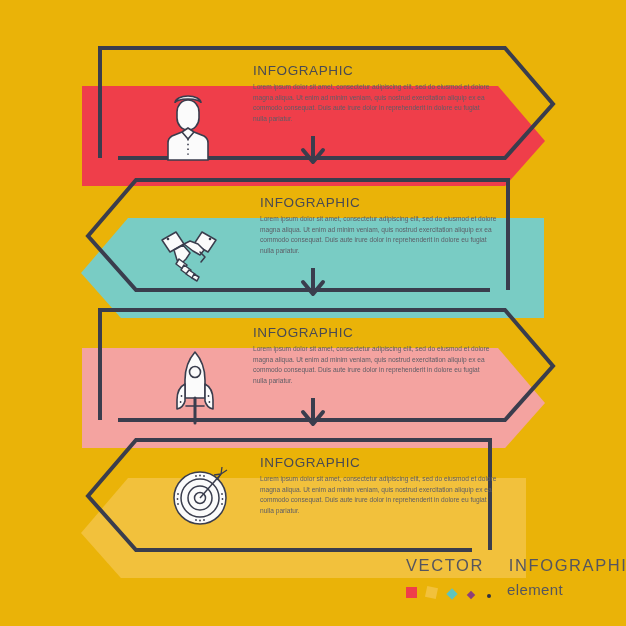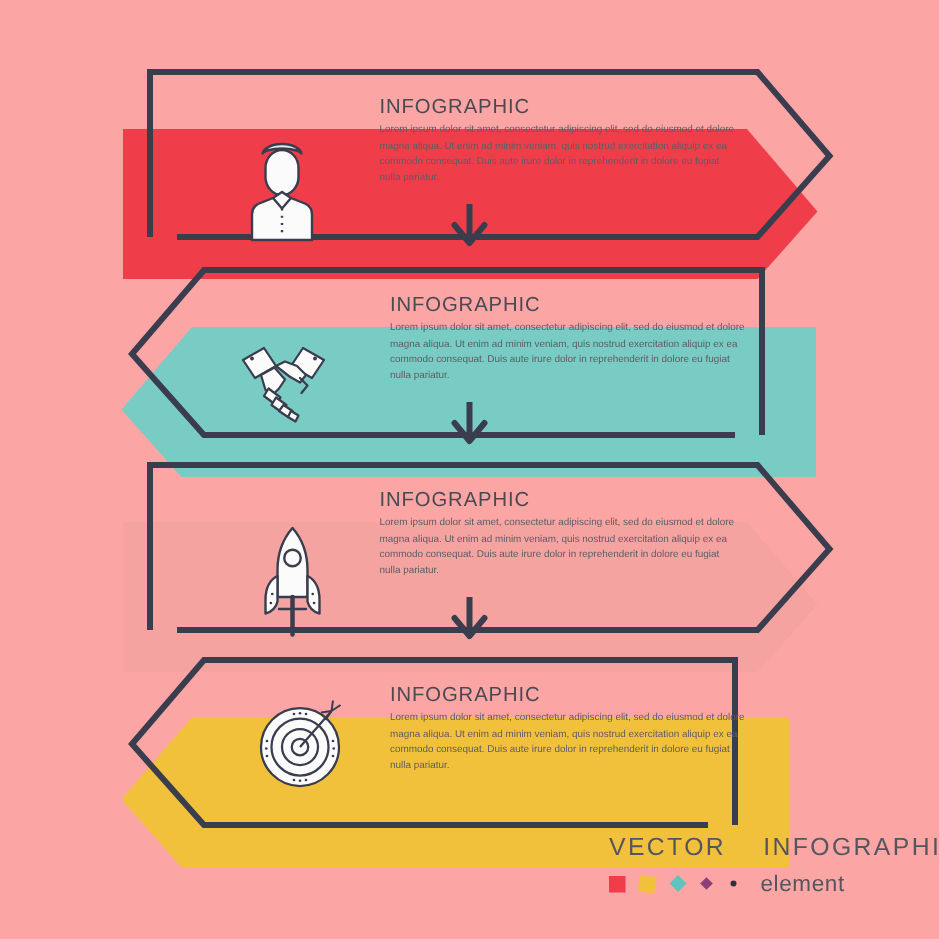--- a/index.html
+++ b/index.html
@@ -10,21 +10,21 @@
     width: 626px;
     height: 626px;
     background: #ffffff;
     font-family: "Liberation Sans", sans-serif;
     overflow: hidden;
   }
   #canvas {
     position: relative;
     width: 626px;
     height: 626px;
-    background: #fca5a5;
+    background: #eab308;
   }
   .stage {
     position: absolute;
     left: 0;
     top: 0;
     width: 626px;
     height: 626px;
   }
   .band {
     position: absolute;
@@ -69,21 +69,21 @@
   }
   .footer-top {
     font-size: 16.5px;
     letter-spacing: 1.6px;
     color: #55555f;
     white-space: nowrap;
     font-weight: 400;
   }
   .footer-bottom {
     display: flex;
-    align-items: center;
+    align-items: flex-end;
     margin-top: 5px;
     height: 18px;
   }
   .sw {
     display: inline-block;
     margin-right: 9px;
     flex: none;
   }
   .sw-red    { width: 11px; height: 11px; background: #ef3e4a; }
   .sw-yellow { width: 11px; height: 11px; background: #f2c13c; transform: rotate(12deg); }

